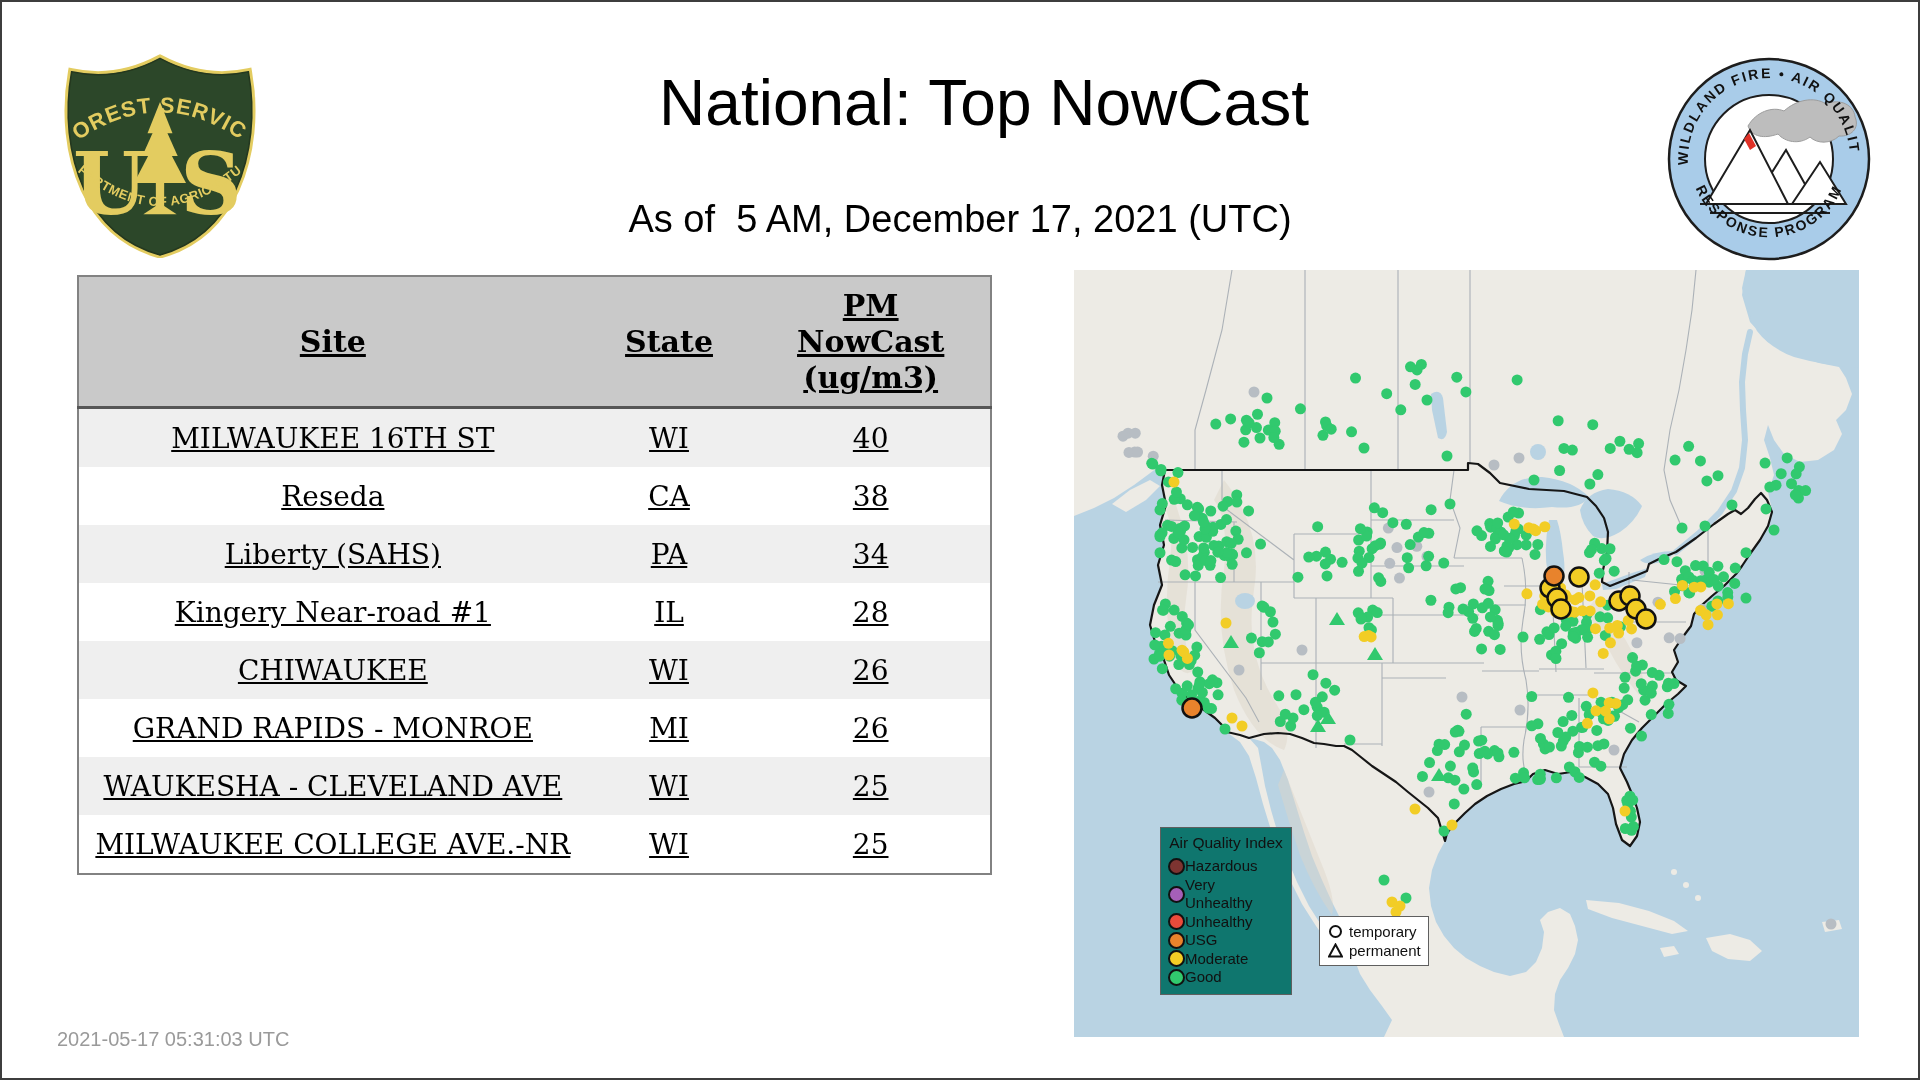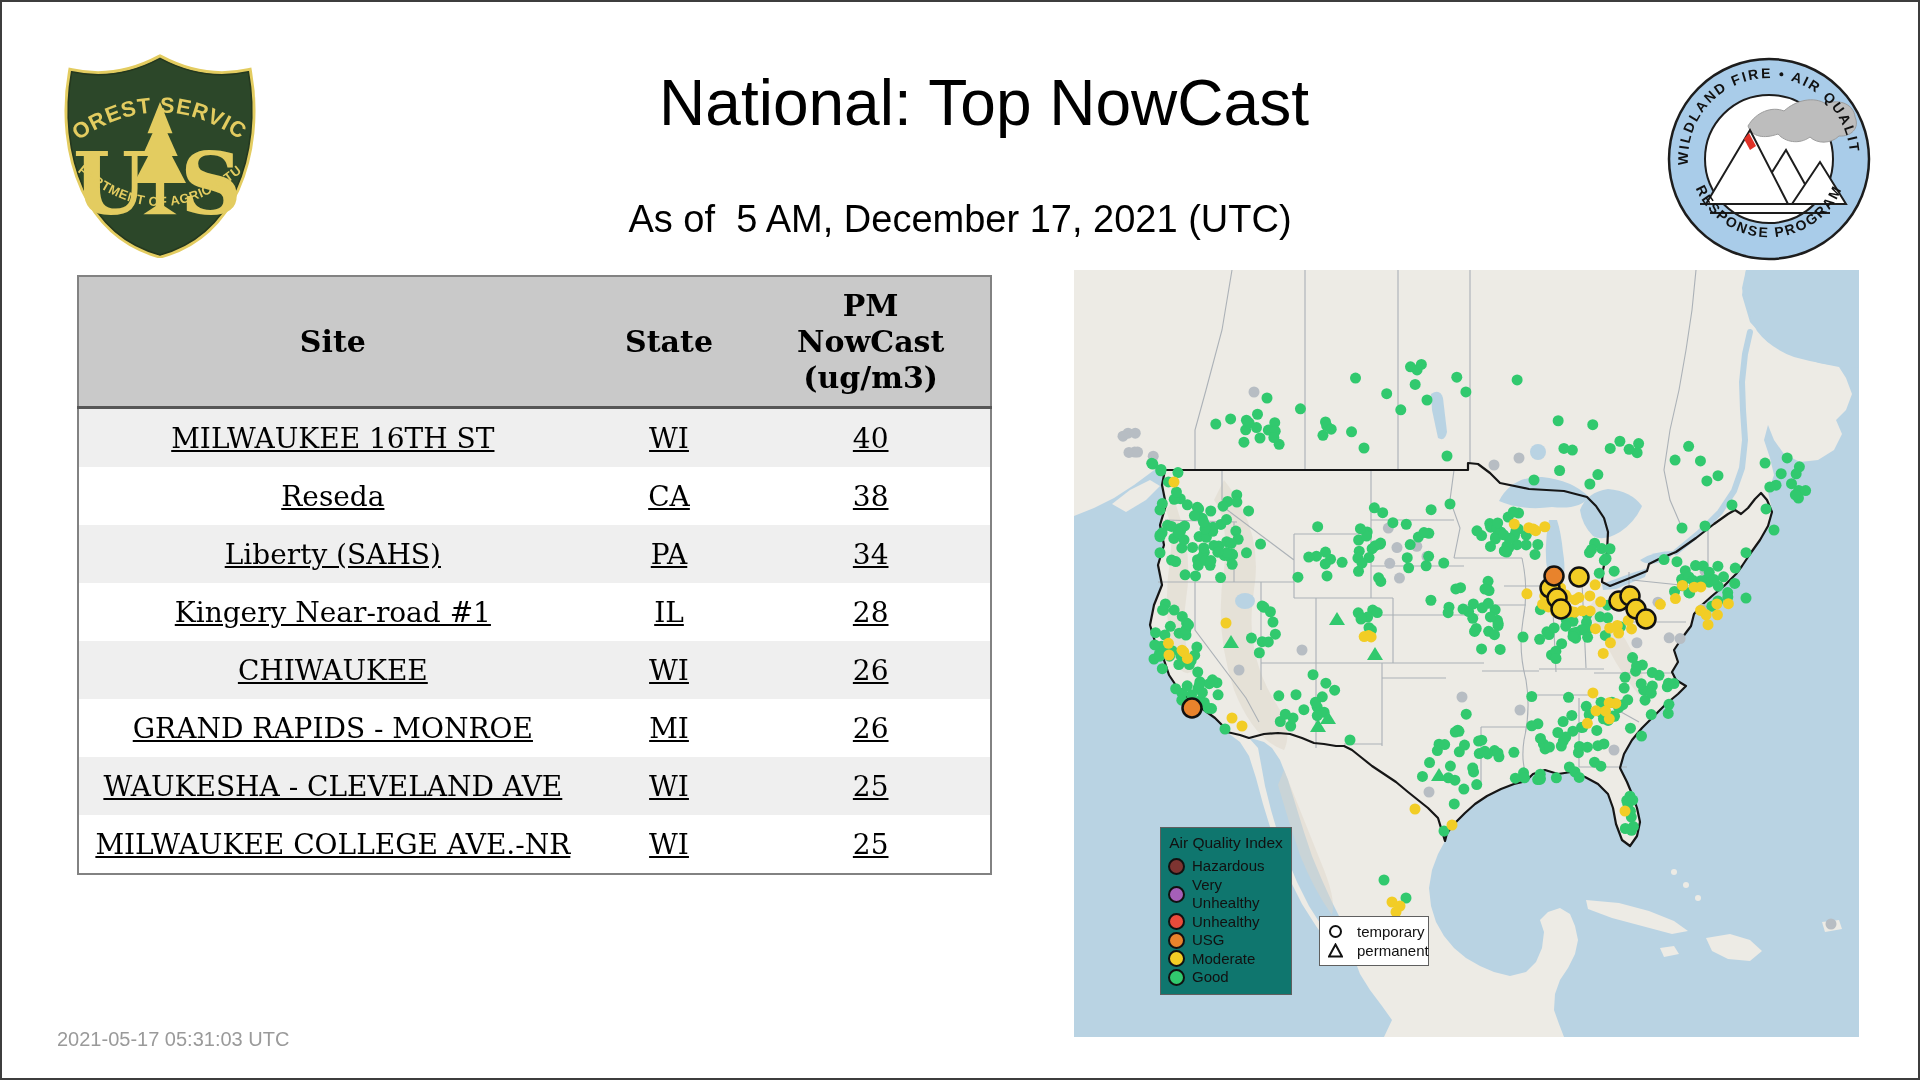--- a/index.html
+++ b/index.html
@@ -10,38 +10,38 @@
   .fs-logo{position:absolute;left:53px;top:48px;width:210px;height:208px;}
   .wf-logo{position:absolute;left:1662px;top:52px;width:210px;height:210px;}
   .title{position:absolute;left:0;right:0;top:64px;text-align:center;
     font-size:64px;color:#000;letter-spacing:0px;padding-left:48px;}
   .subtitle{position:absolute;left:0;right:0;top:196px;text-align:center;
     font-size:38px;color:#000;white-space:pre;}
   
   .sites-table{position:absolute;left:75px;top:273px;width:915px;border-collapse:collapse;
     font-family:"DejaVu Serif","Liberation Serif",serif;border:2px solid #828282;}
   .sites-table thead th{background:#c9c9c9;font-size:30px;font-weight:bold;
-    vertical-align:middle;text-align:center;border-bottom:3px solid #565656;height:127px;line-height:36px;}
+    vertical-align:middle;text-align:center;border-bottom:3px solid #565656;height:127px;line-height:36px;text-decoration:underline;}
   .sites-table td{font-size:28px;text-align:center;vertical-align:middle;height:58px;padding:0 6px;text-decoration:underline;}
   .sites-table tbody tr:nth-child(odd){background:#efefef;}
   .sites-table tbody tr:nth-child(even){background:#ffffff;}
   .col-site{width:510px;} .col-state{width:165px;} .col-pm{width:240px;}
   
   .timestamp{position:absolute;left:55px;top:1026px;font-size:20px;color:#9a9a9a;}
   
   .map{position:absolute;left:1072px;top:268px;width:785px;height:767px;overflow:hidden;}
   .map svg{display:block;}
   .aqi-legend{position:absolute;left:86px;top:557px;width:132px;background:#0f766e;
     border:1.5px solid #5f5f5f;padding:6px 7px 7px 7px;box-sizing:border-box;}
   .aqi-legend .lg-title{font-size:15.5px;color:#111;text-align:center;margin-bottom:5px;}
-  .lg-item{display:flex;align-items:center;gap:7px;font-size:15px;color:#111;line-height:18.5px;}
+  .lg-item{display:flex;align-items:center;font-size:15px;color:#111;line-height:18.5px;}
   .lg-dot{width:13px;height:13px;border-radius:50%;border:2px solid #111;flex:0 0 auto;}
   .marker-legend{position:absolute;left:245px;top:646px;width:110px;background:#fff;
     border:1.5px solid #5f5f5f;padding:5px 8px;box-sizing:border-box;}
-  .mk-row{display:flex;align-items:center;gap:14px;font-size:15px;color:#111;line-height:19px;}
+  .mk-row{display:flex;align-items:center;gap:6px;font-size:15px;color:#111;line-height:19px;}
   .mk-glyph{flex:0 0 auto;display:inline-block;}
 </style>
 </head>
 <body>
 
 <div class="canvas">
 
   <svg class="fs-logo" viewBox="0 0 200 200">
     <defs>
       <path id="fsTopArc" d="M 26,84 Q 100,36 174,84" fill="none"></path>

